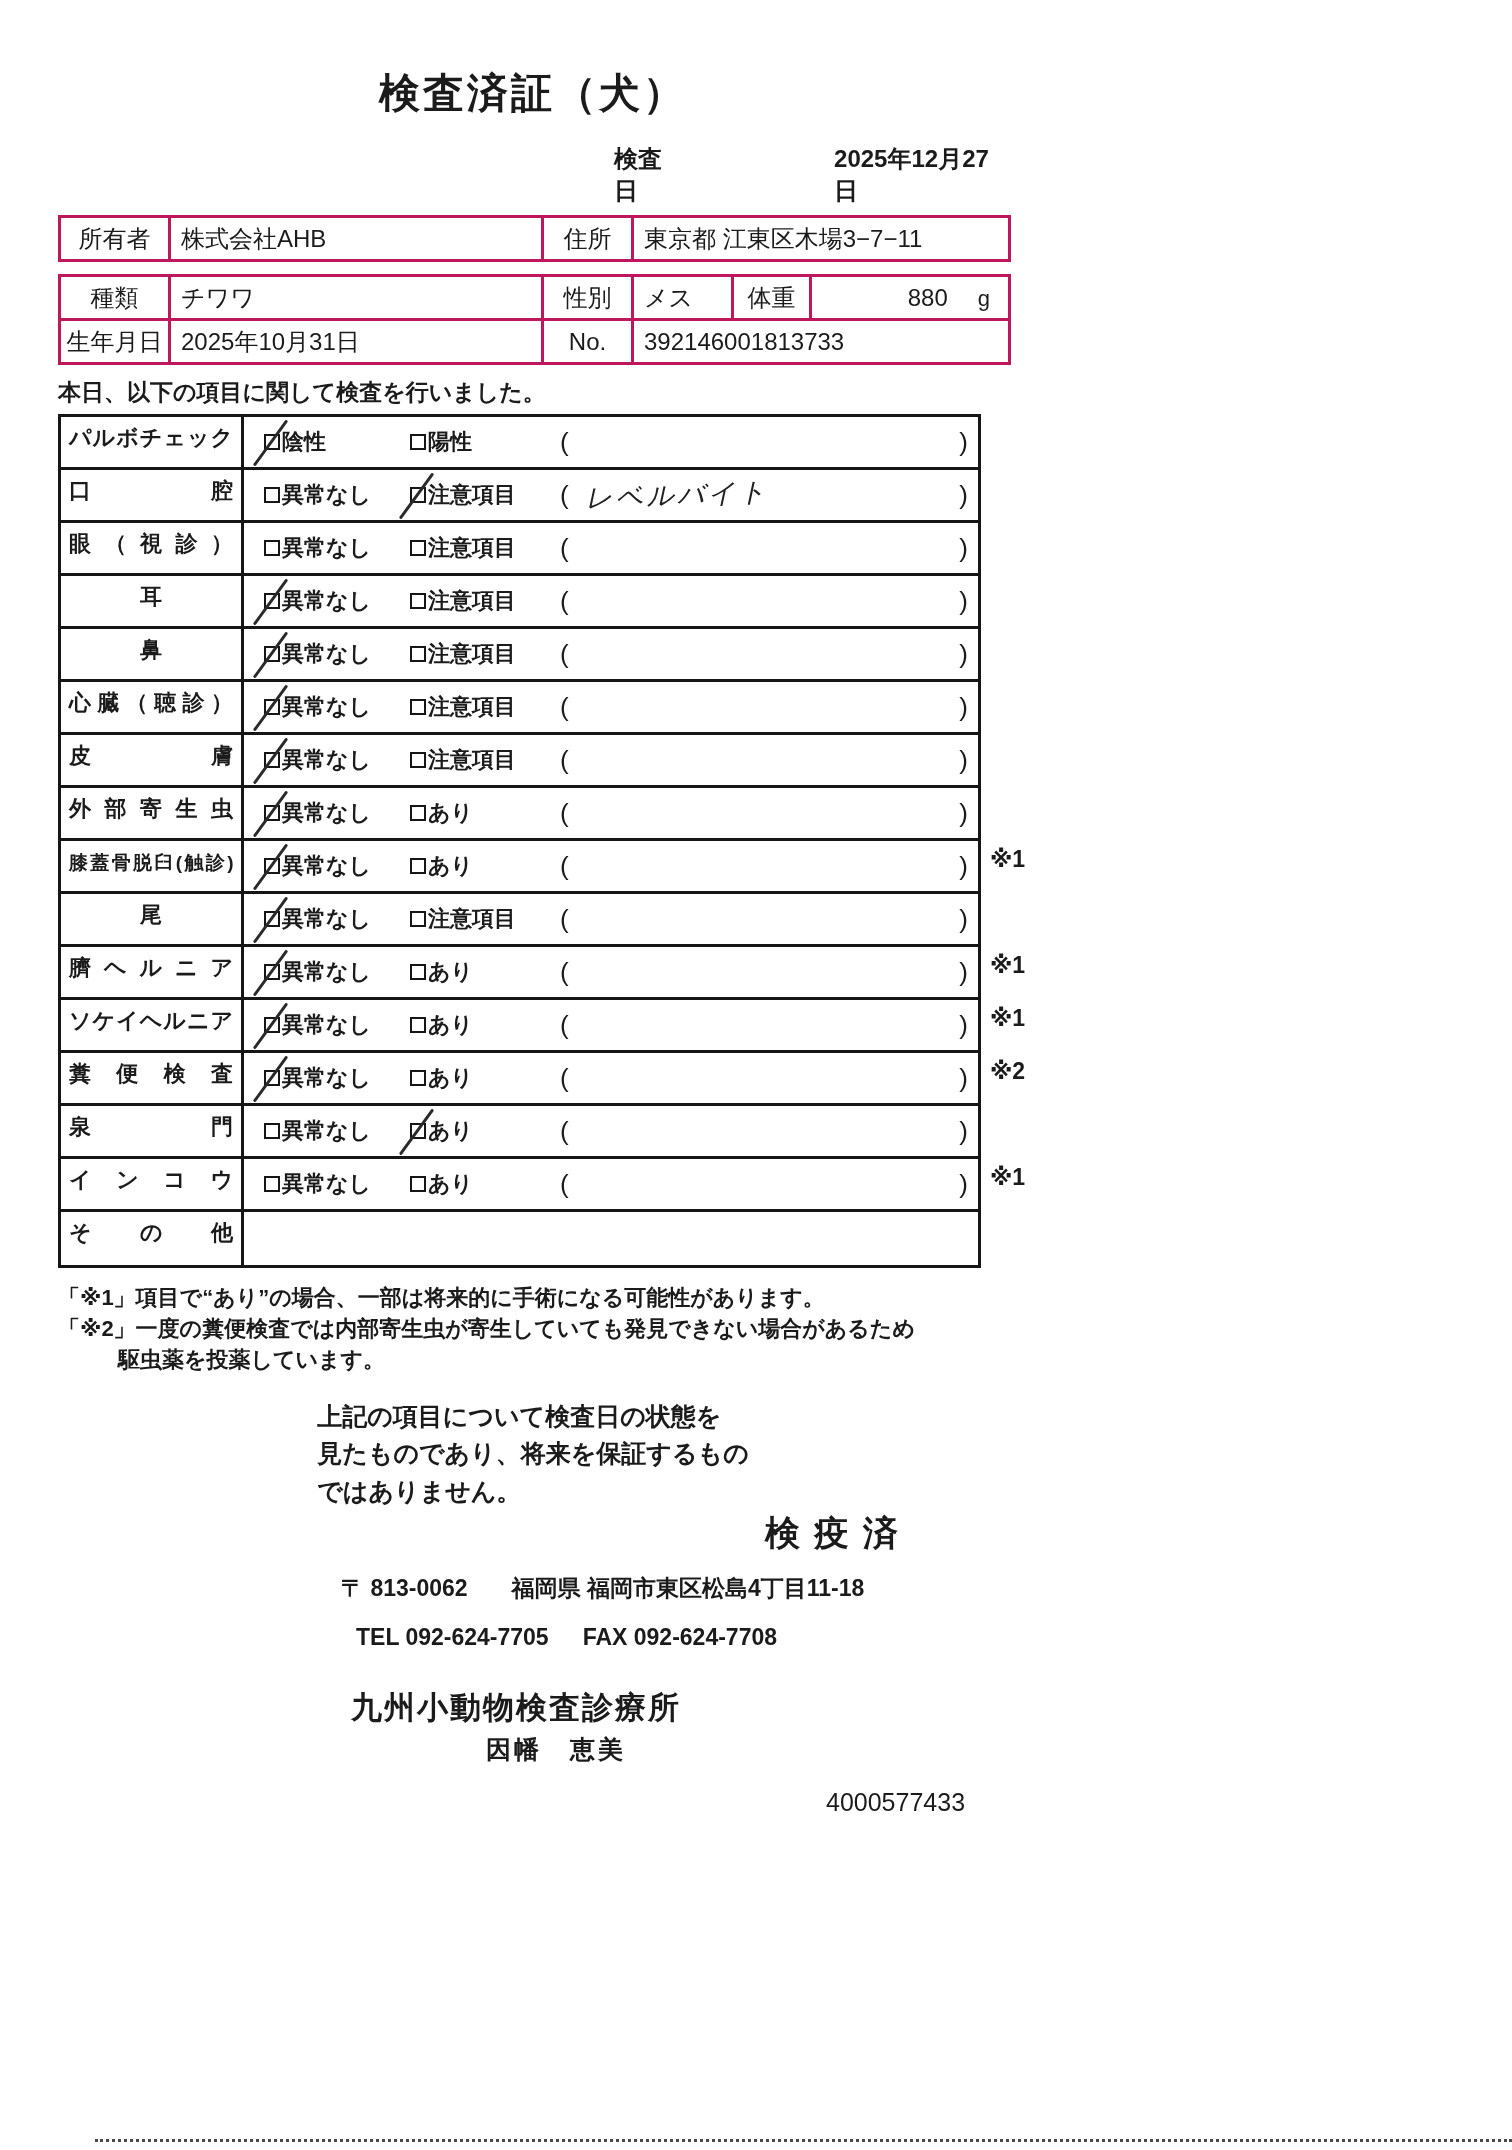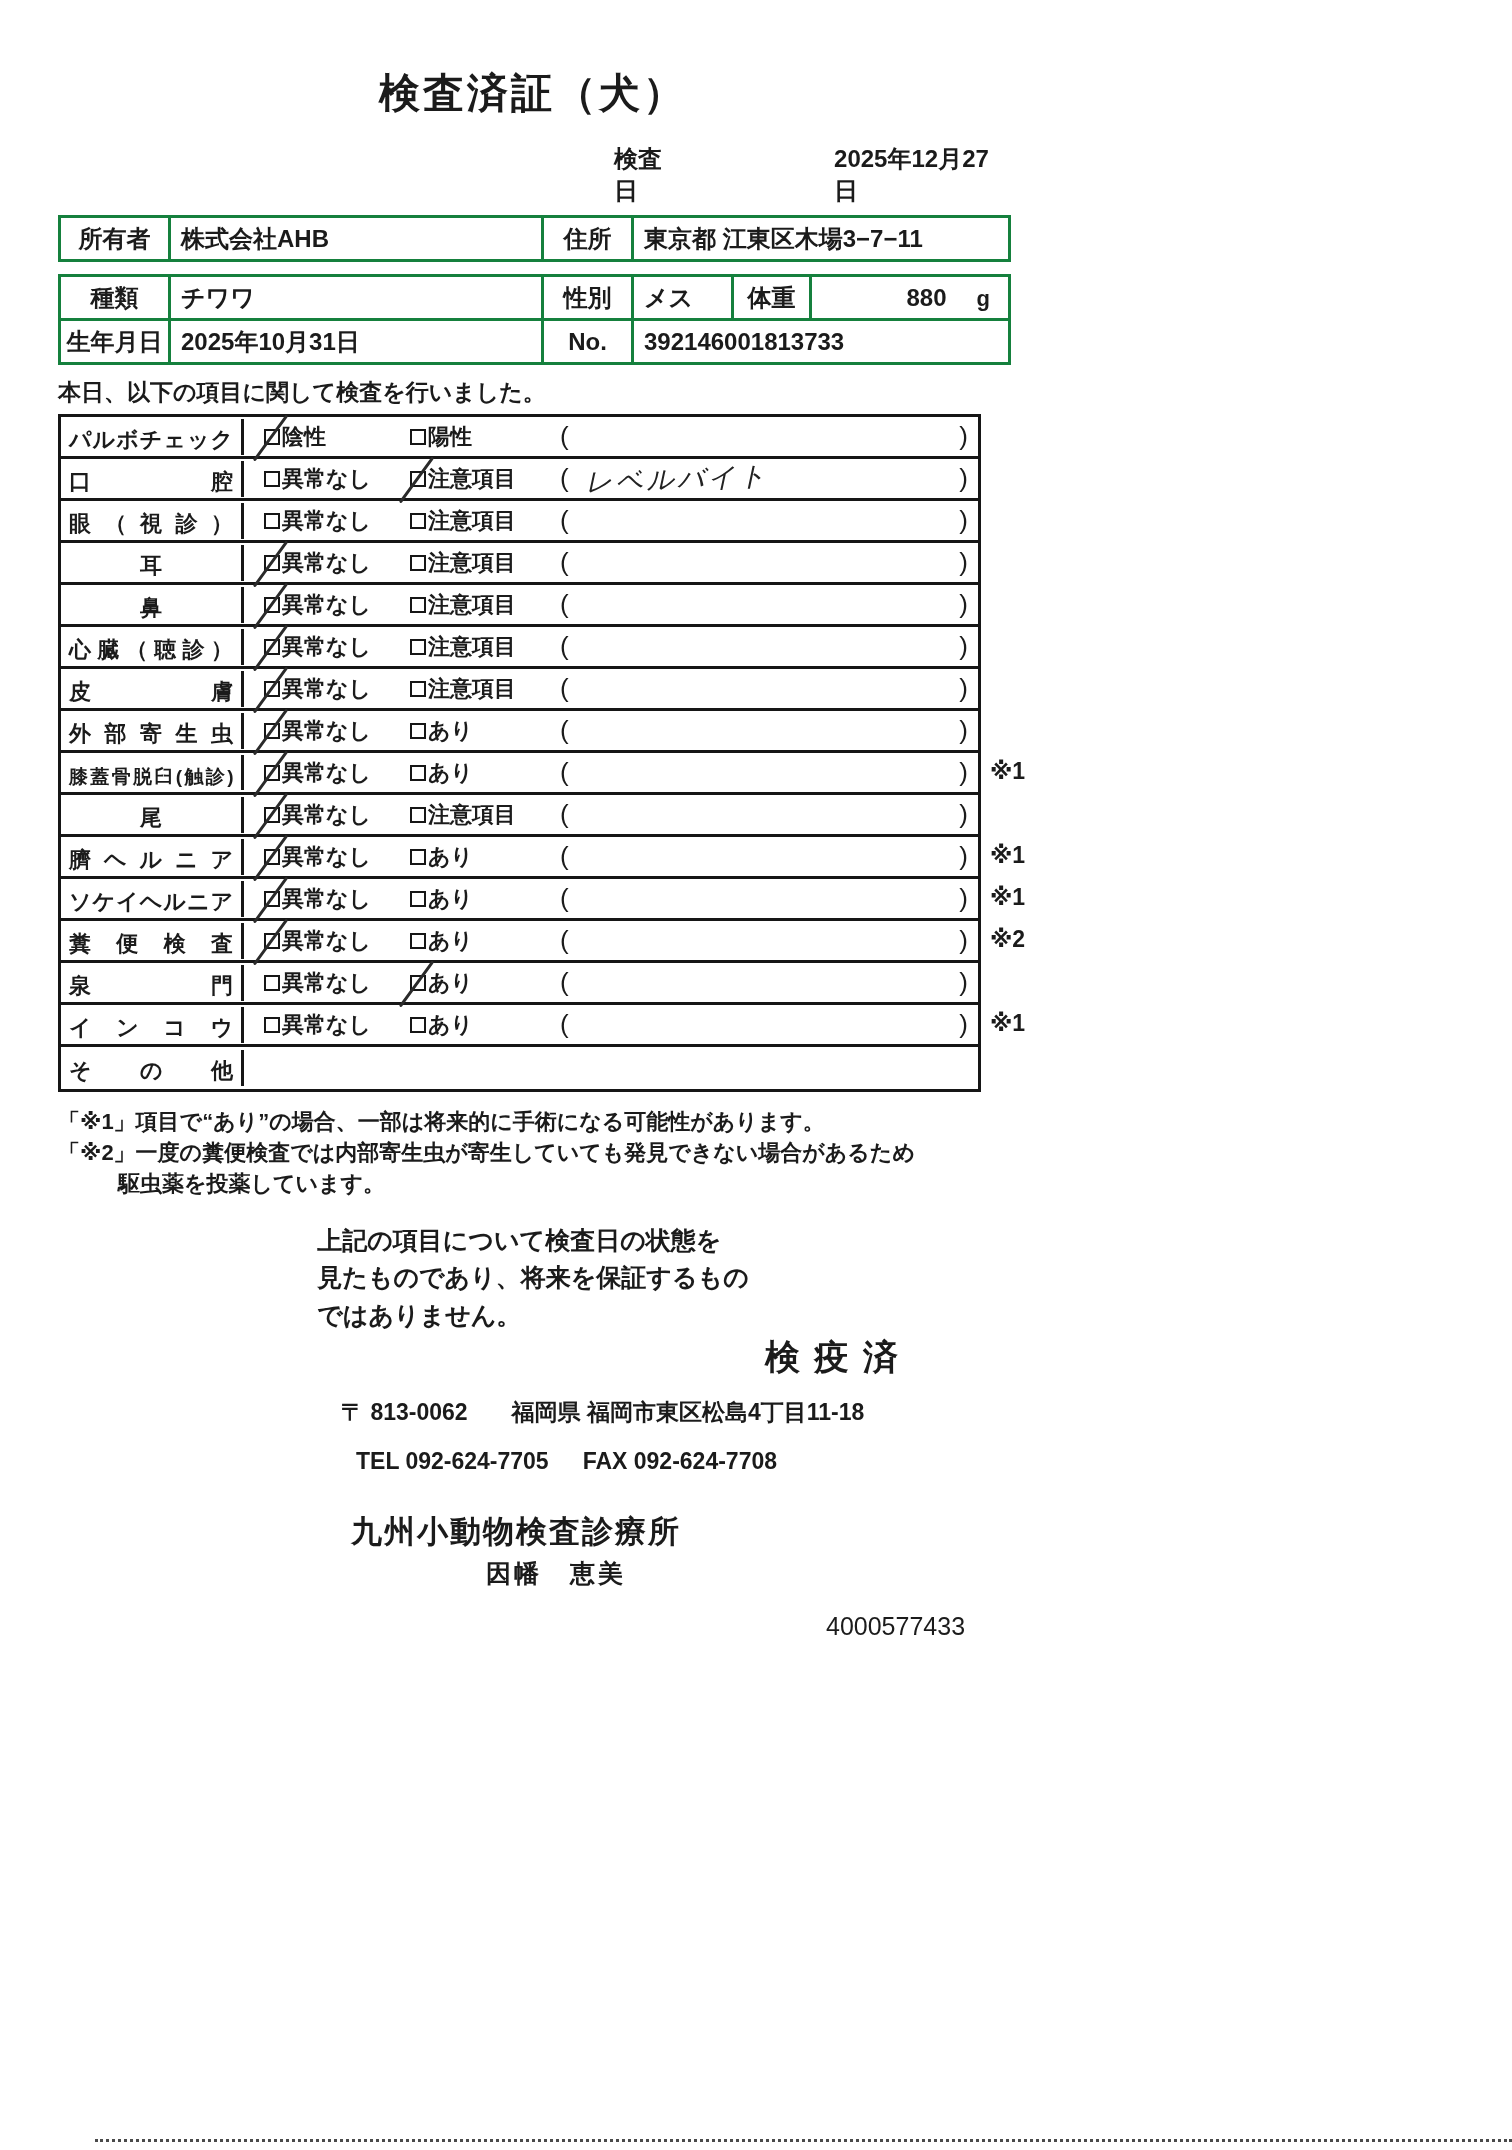--- a/index.html
+++ b/index.html
@@ -11,32 +11,32 @@
   }
   .content { position:absolute; left:58px; top:0; width:950px; }
 
   .title { margin-top:66px; text-align:center; font-size:41px; font-weight:700; letter-spacing:3px; }
 
   .date-row { display:flex; margin-top:22px; font-size:24px; font-weight:600; align-items:baseline; }
   .date-row .dr-label { margin-left:556px; }
   .date-row .dr-value { margin-left:150px; }
 
   table.tbl { border-collapse:collapse; table-layout:fixed; width:950px; }
-  table.tbl td { border:3px solid #15803d; font-size:24px; font-weight:700; height:44px; vertical-align:middle; padding:2px 10px; white-space:nowrap; overflow:hidden;margin-left:20px; }
+  table.tbl td { border:3px solid #be185d; font-size:24px; font-weight:400; height:44px; vertical-align:middle; padding:2px 10px; white-space:nowrap; overflow:hidden;margin-left:20px; }
   table.tbl td.lbl { text-align:center; padding:2px 4px; }
   table.tbl td.val { text-align:left; }
   .owner-tbl { margin-top:8px; }
   .pet-tbl { margin-top:12px; }
   .weight-box { display:flex; justify-content:flex-end; align-items:baseline; gap:30px; padding-right:8px; }
   .weight-box .wu { font-size:22px; }
 
   .intro { margin-top:12px; font-size:23px; font-weight:700; }
 
   .insp-table { margin-top:6px; width:923px; border:3px solid #161616; }
-  .insp-row { position:relative; display:flex; height:42px; border-bottom:3px solid #161616;align-items:center; }
+  .insp-row { position:relative; display:flex; height:53px; border-bottom:3px solid #161616; }
   .insp-row:last-child { border-bottom:none; }
   .insp-item { width:183px; border-right:3px solid #161616; font-size:22px; font-weight:600; padding:6px 8px 0 8px; white-space:nowrap; }
   .align-justify .insp-item { text-align:justify; text-align-last:justify; }
   .align-center .insp-item { text-align:center; text-align-last:center; }
   .tight .insp-item { font-size:19px; padding-top:9px; letter-spacing:-0.5px; }
   .insp-opts { flex:1; display:flex; align-items:center; padding-left:20px; }
   .opt { display:flex; align-items:center; gap:2px; }
   .opt1 { width:146px; }
   .opt2 { width:150px; }
   .cb { width:16px; height:16px; border:2.5px solid #161616; position:relative; flex:none; background:#fff; }

